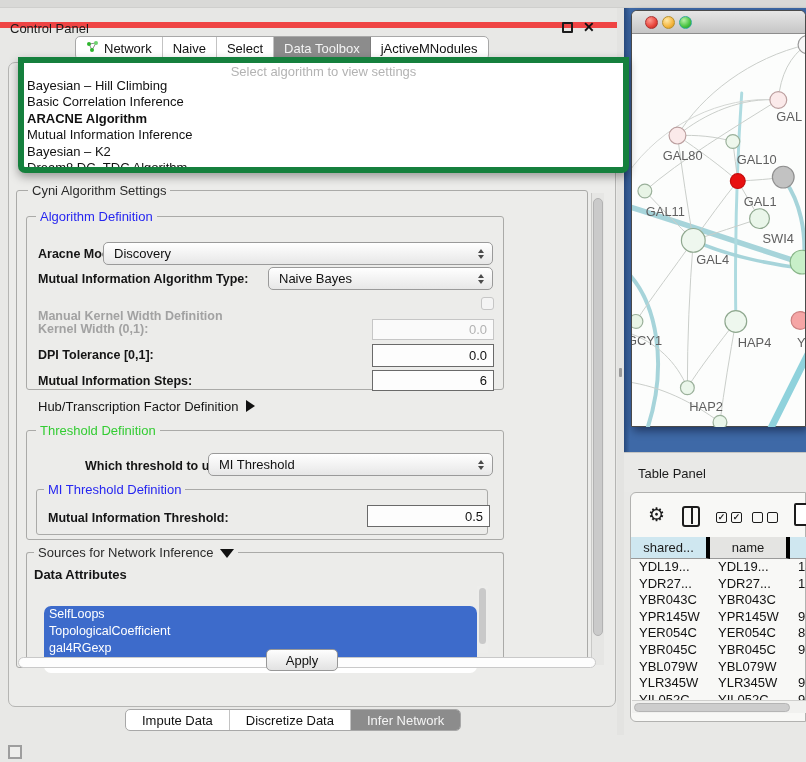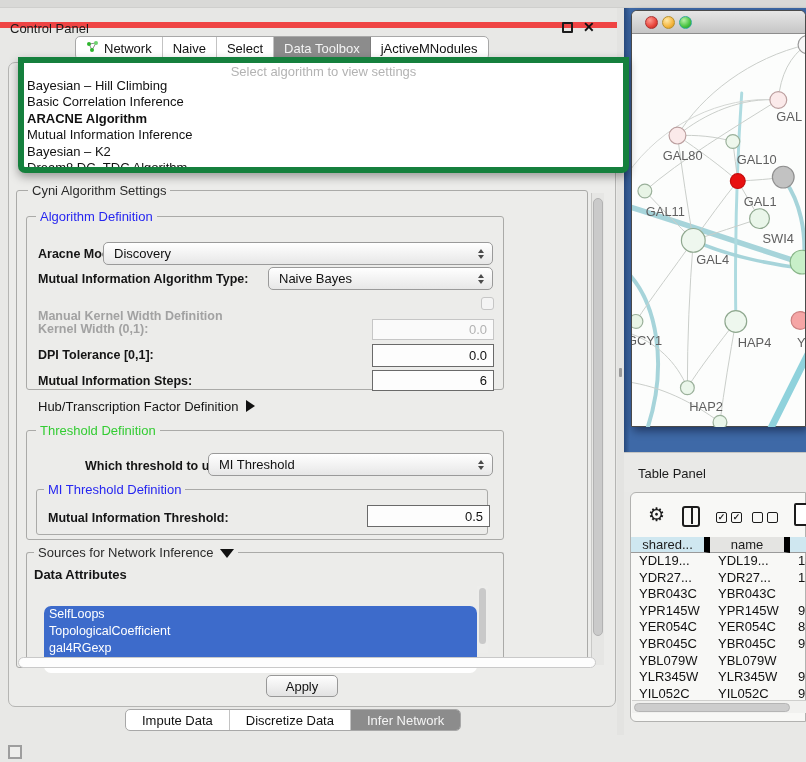--- a/index.html
+++ b/index.html
@@ -74,21 +74,21 @@
   #settings-vsb-thumb { position:absolute; left:1px; top:5px; width:10px; height:438px; background:#cacaca; border:1px solid #b2b2b2; border-radius:6px; }
   #hscroll { left:18px; top:657px; width:578px; height:11px; background:#fdfdfd; border:1px solid #c9c9c9; border-radius:6px; }
 
   
   #attr-list { left:44px; top:606px; width:433px; height:67px; background:#ffffff; overflow:hidden;border-radius:7px; }
   .attr-row { height:17px; line-height:17px; background:#3d6bcb; color:#fff; font-size:12.5px; padding-left:5px; white-space:nowrap; }
   #attr-vsb { left:477px; top:586px; width:11px; height:67px; background:#ededeb; }
   #attr-vsb-thumb { position:absolute; left:2px; top:2px; width:7px; height:56px; background:#c9c9c9; border-radius:4px; }
 
   
-  #apply-btn { left:266px; top:675px; width:72px; height:22px; background:linear-gradient(#fefefe,#e2e2e2); border:1px solid #989898;
+  #apply-btn { left:266px; top:649px; width:72px; height:22px; background:linear-gradient(#fefefe,#e2e2e2); border:1px solid #989898;
                border-radius:5px; font-size:13px; color:#111; display:flex; align-items:center; justify-content:center; }
 
   #mini-square { left:8px; top:745px; width:14px; height:14px; border:2px solid #9e9e9e; background:#eeeeec; }
 
   
   #desktop { left:624px; top:8px; width:182px; height:444px; background:#3e69a7; }
   #desktop-edge { left:624px; top:8px; width:6px; height:444px; background:linear-gradient(90deg,#27497c,#3e69a7); }
   #net-window { left:631px; top:10px; width:175px; height:417px; background:#fcfdfc; border:1px solid #4a4a4a;
                 border-radius:6px 6px 0 0; box-shadow:2px 4px 8px rgba(0,0,20,.45); }
   #net-titlebar { position:absolute; left:0; top:0; width:100%; height:23px; background:linear-gradient(#e6e6e6,#c6c6c6);
@@ -105,22 +105,22 @@
   #tp-box { left:630px; top:492px; width:176px; height:230px; background:#f8f8f6; border:1px solid #b2b2b0; border-radius:6px 0 0 6px; }
   #gear-ico { left:648px; top:503px; font-size:19px; color:#1a1a1a; }
   #cols-ico { left:682px; top:506px; width:18px; height:21px; border:2.5px solid #1c1c1c; border-radius:3px; }
   #cols-ico span { position:absolute; left:6.5px; top:0; width:2.5px; height:16px; background:#1c1c1c; }
   .chk2 { position:absolute; top:512px; display:flex; gap:4px; }
   .chkbox { width:11px; height:11px; border:1.5px solid #1c1c1c; border-radius:2px; font-size:9px; line-height:9px; text-align:center; color:#1c1c1c; font-weight:bold; }
   #doc-ico { left:794px; top:503px; width:16px; height:23px; border:2px solid #1c1c1c; border-radius:2px; background:#fff; }
 
   #yeast-table { left:631px; top:537px; width:175px; overflow:hidden; }
   .th-row { display:flex; }
-  .th { height:16px; font-size:13px; color:#1c1c1c; display:flex; align-items:center; justify-content:center;
-        border-right:6px solid #000000; border-bottom:1px solid #9a9a9a; background:#e4e4e2; flex:none;text-align:right; }
+  .th { height:22px; font-size:13px; color:#1c1c1c; display:flex; align-items:center; justify-content:center;
+        border-right:4px solid #000000; border-bottom:1px solid #9a9a9a; background:#e4e4e2; flex:none;text-align:right; }
   .th.hl { background:#cfe7f0; }
   .td-row { display:flex; height:16.6px; }
   .td { font-size:13px; color:#121212; padding-left:8px; white-space:nowrap; overflow:hidden; flex:none; }
   #tp-hscroll { left:632px; top:700px; width:174px; height:13px; background:#f1f1ef; border-top:1px solid #cfcfcd; }
   #tp-hscroll-thumb { position:absolute; left:2px; top:2px; width:156px; height:9px; background:#cdcdcd; border:1px solid #b5b5b5; border-radius:5px; }
 </style>
 </head>
 <body>
 
 <div id="root">

